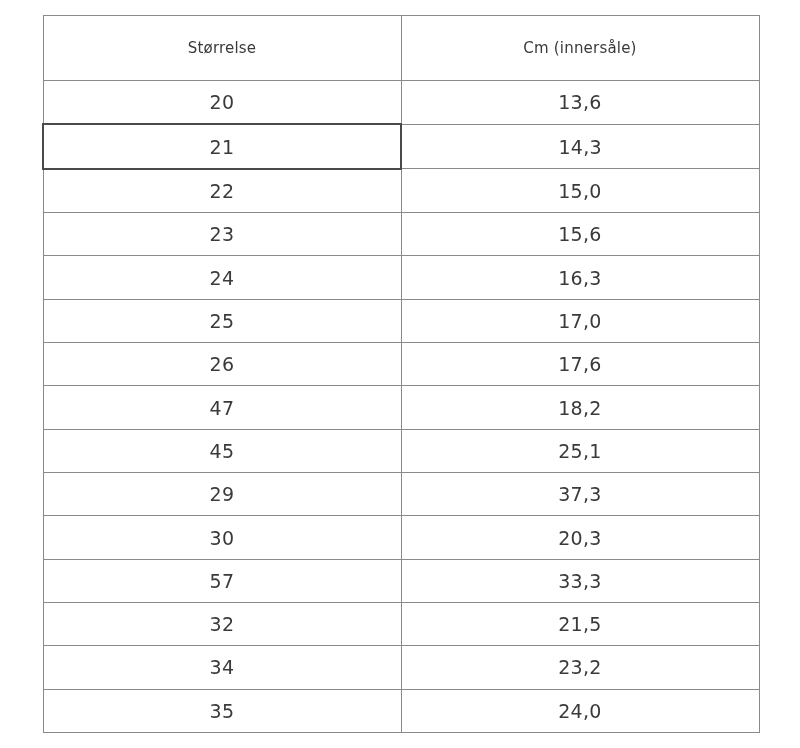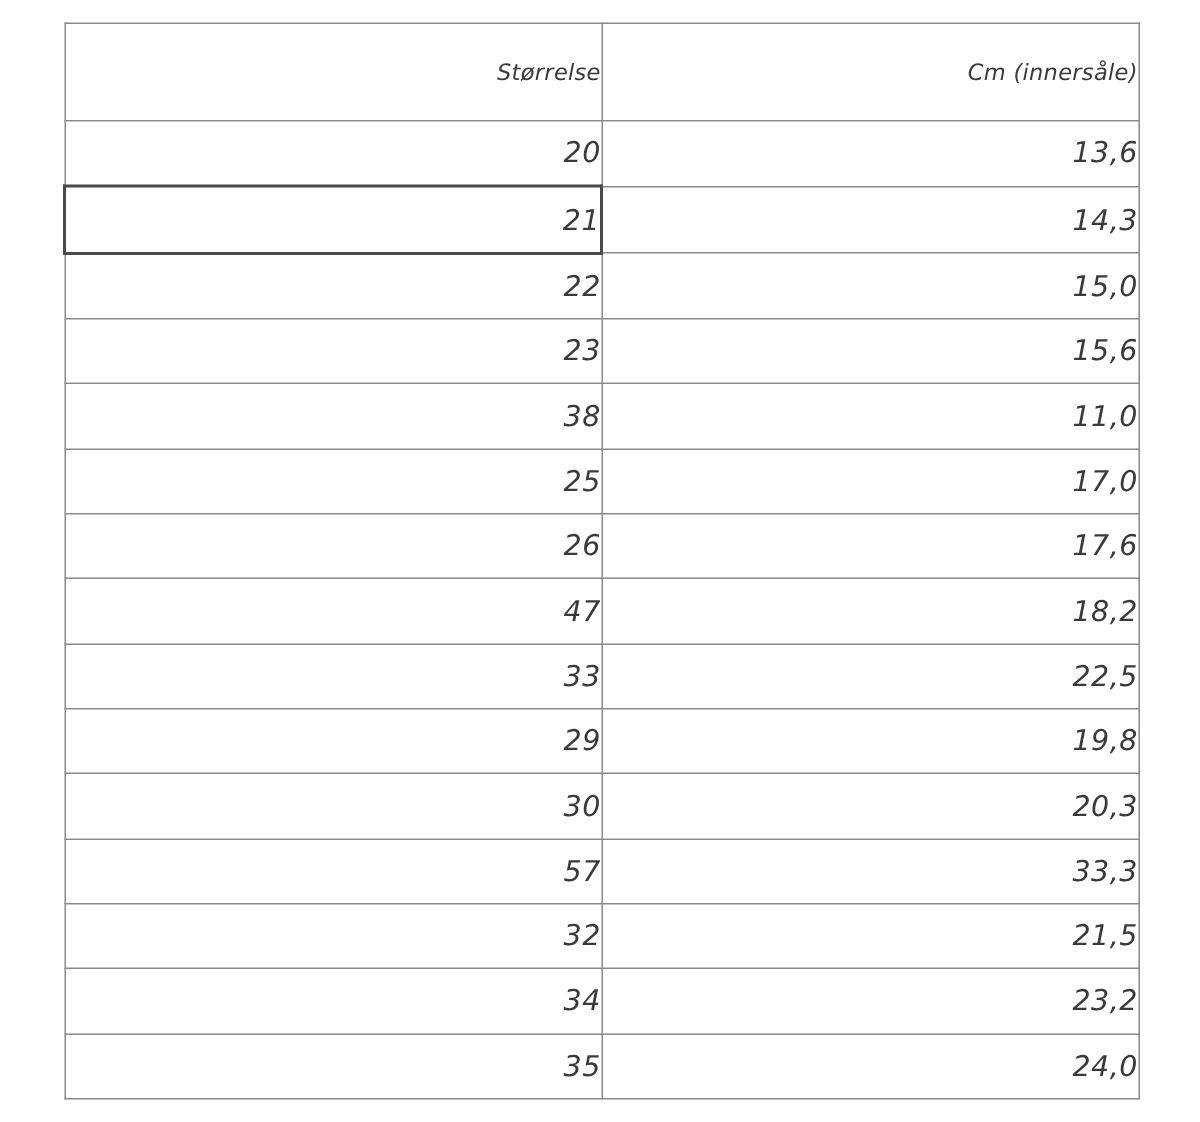--- a/index.html
+++ b/index.html
@@ -30,26 +30,25 @@
     border-collapse: collapse;
     table-layout: fixed;
   }
 
   table.size-table col.col-size   { width: 358px; }
   table.size-table col.col-cm     { width: 358px; }
 
   table.size-table th,
   table.size-table td {
     border: 1.6px solid #8a8a8a;
-    text-align: right;
+    text-align: center;
     vertical-align: middle;
     padding: 0;
     color: #3a3a3a;
     background: #ffffff;
-    font-style: italic;
   }
 
   
   table.size-table thead th {
     height: 64px;
     font-weight: normal;
     font-size: 15px;
     letter-spacing: 0.2px;
   }
 
@@ -90,42 +89,42 @@
         </tr>
         <tr>
           <td>22</td>
           <td>15,0</td>
         </tr>
         <tr>
           <td>23</td>
           <td>15,6</td>
         </tr>
         <tr>
-          <td>38</td>
-          <td>11,0</td>
+          <td>24</td>
+          <td>16,3</td>
         </tr>
         <tr>
           <td>25</td>
           <td>17,0</td>
         </tr>
         <tr>
           <td>26</td>
           <td>17,6</td>
         </tr>
         <tr>
           <td>47</td>
           <td>18,2</td>
         </tr>
         <tr>
-          <td>33</td>
-          <td>22,5</td>
+          <td>45</td>
+          <td>25,1</td>
         </tr>
         <tr>
           <td>29</td>
-          <td>19,8</td>
+          <td>37,3</td>
         </tr>
         <tr>
           <td>30</td>
           <td>20,3</td>
         </tr>
         <tr>
           <td>57</td>
           <td>33,3</td>
         </tr>
         <tr>

